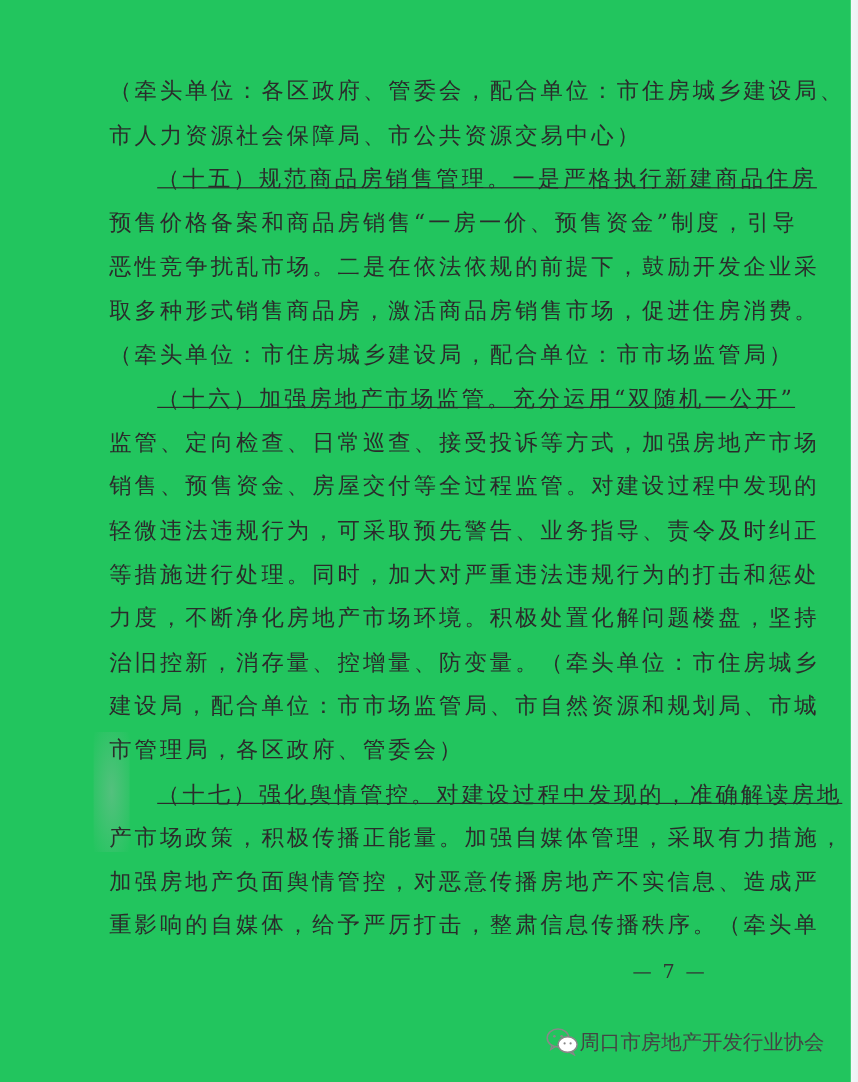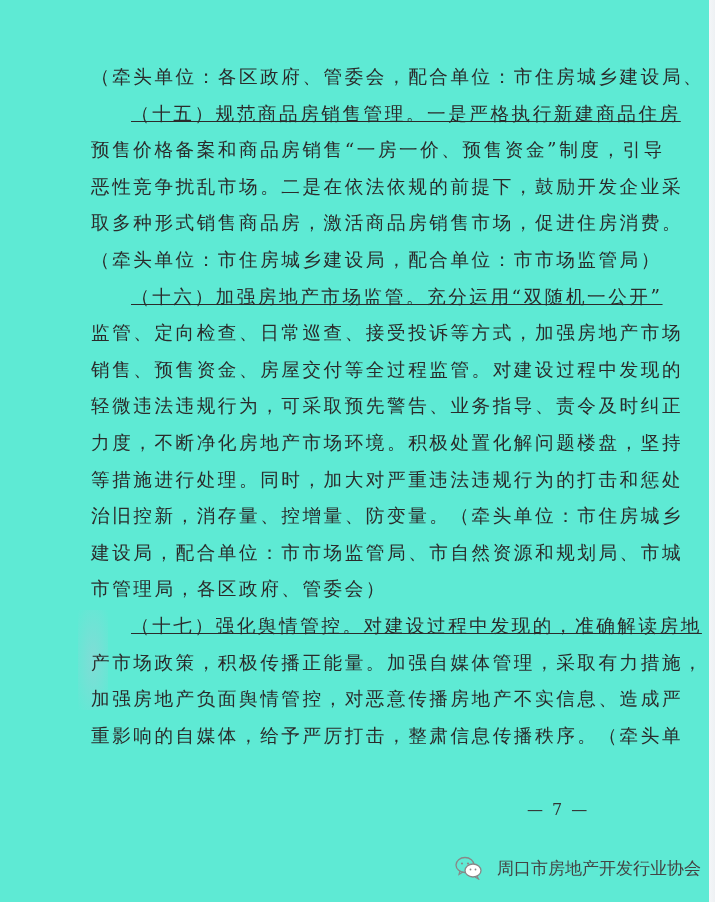--- a/index.html
+++ b/index.html
@@ -13,21 +13,21 @@
       position: relative;
       overflow: hidden;
       font-family: "DejaVu Serif", "Liberation Serif", serif;
       color: #2b2b2b;
     }
     .page {
       position: absolute;
       left: 0; top: 0;
       width: 715px;
       height: 902px;
-      background: #5eead4;
+      background: #22c55e;
     }
     .right-edge {
       position: absolute;
       right: 0; top: 0;
       width: 6px; height: 902px;
       background: linear-gradient(to right, #f4f6f8, #eef1f4);
     }
     .body-text {
       position: absolute;
       left: 91px;
@@ -49,21 +49,21 @@
       font-size: 16px;
       color: #333;
       letter-spacing: 2px;
     }
     .watermark {
       position: absolute;
       left: 455px;
       top: 856px;
       display: flex;
       align-items: center;
-      gap: 14px;
+      gap: 0;
       font-family: "DejaVu Sans", "Liberation Sans", sans-serif;
       font-size: 17px;
       color: #444;
     }
     .wechat-icon { width: 28px; height: 24px; display: inline-block; }
     .stain {
       position: absolute;
       left: 78px; top: 610px;
       width: 30px; height: 100px;
       background: radial-gradient(ellipse at center, rgba(230,180,220,0.25), rgba(255,255,255,0));
@@ -71,31 +71,32 @@
   </style>
 </head>
 <body>
 
 <div class="page">
   <div class="stain"></div>
   <div class="right-edge"></div>
 
   <div class="body-text">
     <div class="line">（牵头单位：各区政府、管委会，配合单位：市住房城乡建设局、</div>
+    <div class="line">市人力资源社会保障局、市公共资源交易中心）</div>
     <div class="line indent">（十五）规范商品房销售管理。一是严格执行新建商品住房</div>
     <div class="line">预售价格备案和商品房销售“一房一价、预售资金”制度，引导</div>
     <div class="line">恶性竞争扰乱市场。二是在依法依规的前提下，鼓励开发企业采</div>
     <div class="line">取多种形式销售商品房，激活商品房销售市场，促进住房消费。</div>
     <div class="line">（牵头单位：市住房城乡建设局，配合单位：市市场监管局）</div>
     <div class="line indent">（十六）加强房地产市场监管。充分运用“双随机一公开”</div>
     <div class="line">监管、定向检查、日常巡查、接受投诉等方式，加强房地产市场</div>
     <div class="line">销售、预售资金、房屋交付等全过程监管。对建设过程中发现的</div>
     <div class="line">轻微违法违规行为，可采取预先警告、业务指导、责令及时纠正</div>
+    <div class="line">等措施进行处理。同时，加大对严重违法违规行为的打击和惩处</div>
     <div class="line">力度，不断净化房地产市场环境。积极处置化解问题楼盘，坚持</div>
-    <div class="line">等措施进行处理。同时，加大对严重违法违规行为的打击和惩处</div>
     <div class="line">治旧控新，消存量、控增量、防变量。（牵头单位：市住房城乡</div>
     <div class="line">建设局，配合单位：市市场监管局、市自然资源和规划局、市城</div>
     <div class="line">市管理局，各区政府、管委会）</div>
     <div class="line indent">（十七）强化舆情管控。对建设过程中发现的，准确解读房地</div>
     <div class="line">产市场政策，积极传播正能量。加强自媒体管理，采取有力措施，</div>
     <div class="line">加强房地产负面舆情管控，对恶意传播房地产不实信息、造成严</div>
     <div class="line">重影响的自媒体，给予严厉打击，整肃信息传播秩序。（牵头单</div>
   </div>
 
   <div class="page-number">— 7 —</div>

